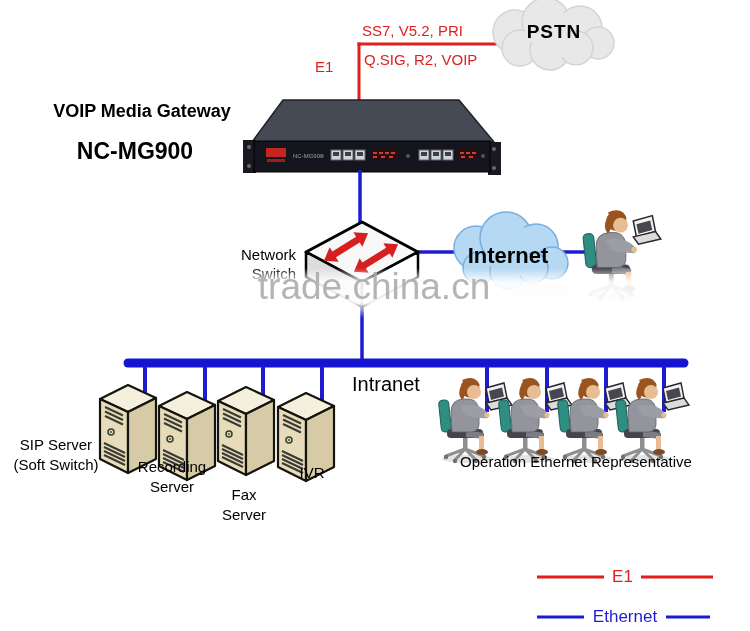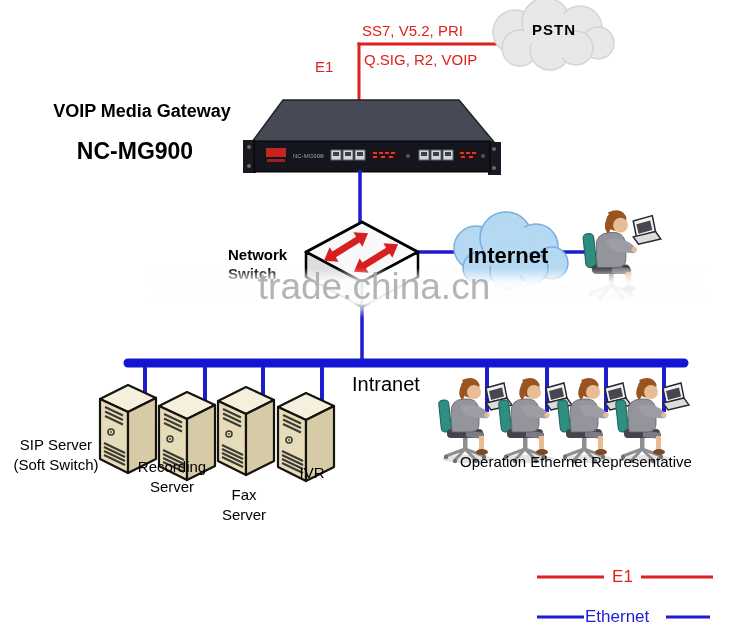--- a/index.html
+++ b/index.html
@@ -9,32 +9,32 @@
   }
   .stage svg.layer{position:absolute;left:0;top:0;}
   .lbl{position:absolute;color:#000;font-size:15px;line-height:1.3;white-space:nowrap;}
   .red{color:#e02020;}
   .blue{color:#1d1dcf;}
   .t-title1{left:17px;top:100px;width:250px;font-size:18px;font-weight:bold;text-align:center;}
   .t-title2{left:10px;top:137px;width:250px;font-size:23px;font-weight:bold;text-align:center;}
   .t-ss7{left:362px;top:21px;font-size:15px;}
   .t-qsig{left:364px;top:50px;font-size:15px;}
   .t-e1link{left:315px;top:57px;font-size:15px;}
-  .t-pstn{left:495px;top:20px;width:118px;font-size:15px;font-weight:bold;text-align:center;letter-spacing:1px;}
+  .t-pstn{left:495px;top:20px;width:118px;font-size:19px;font-weight:bold;text-align:center;letter-spacing:1px;}
   .t-internet{left:452px;top:242px;width:112px;font-size:22px;font-weight:bold;text-align:center;}
-  .t-switch{left:228px;top:245px;width:68px;font-size:15px;text-align:left;line-height:19px;font-weight:bold;}
+  .t-switch{left:228px;top:245px;width:68px;font-size:15px;text-align:right;line-height:19px;}
   .t-intranet{left:352px;top:371px;font-size:20px;}
   .srv-lbl{position:absolute;font-size:15px;line-height:20px;text-align:center;color:#000;}
   .srv1{left:-2px;top:435px;width:116px;}
   .srv2{left:126px;top:457px;width:92px;}
   .srv3{left:203px;top:457px;width:82px;margin-top:28px;}
   .srv4{left:281px;top:463px;width:62px;}
   .t-operators{left:448px;top:452px;width:256px;font-size:15px;text-align:center;}
   .t-legend-e1{left:604px;top:566px;width:37px;font-size:17px;text-align:center;}
-  .t-legend-eth{left:585px;top:606px;width:80px;font-size:17px;}
+  .t-legend-eth{left:585px;top:606px;width:80px;font-size:17px;text-align:center;}
   .wm-band{
     position:absolute;left:140px;top:268px;width:570px;height:50px;z-index:8;
     background:linear-gradient(180deg, rgba(255,255,255,0) 0%, rgba(255,255,255,0.90) 28%,
                rgba(255,255,255,0.94) 70%, rgba(255,255,255,0) 100%);
     -webkit-mask-image:linear-gradient(90deg, transparent 0%, #000 7%, #000 93%, transparent 100%);
     mask-image:linear-gradient(90deg, transparent 0%, #000 7%, #000 93%, transparent 100%);
   }
   .wm-text{
     position:absolute;left:228px;top:266px;width:292px;z-index:9;text-align:center;
     font-size:37px;color:#a8a8a8;opacity:0.85;letter-spacing:0px;

